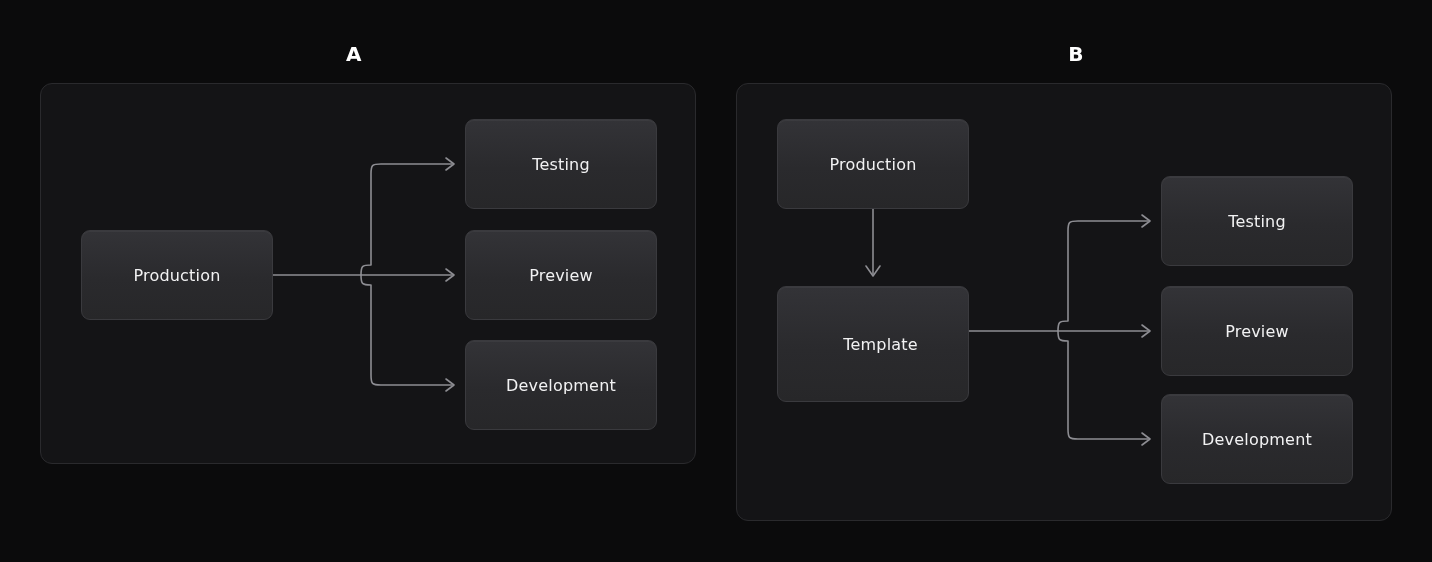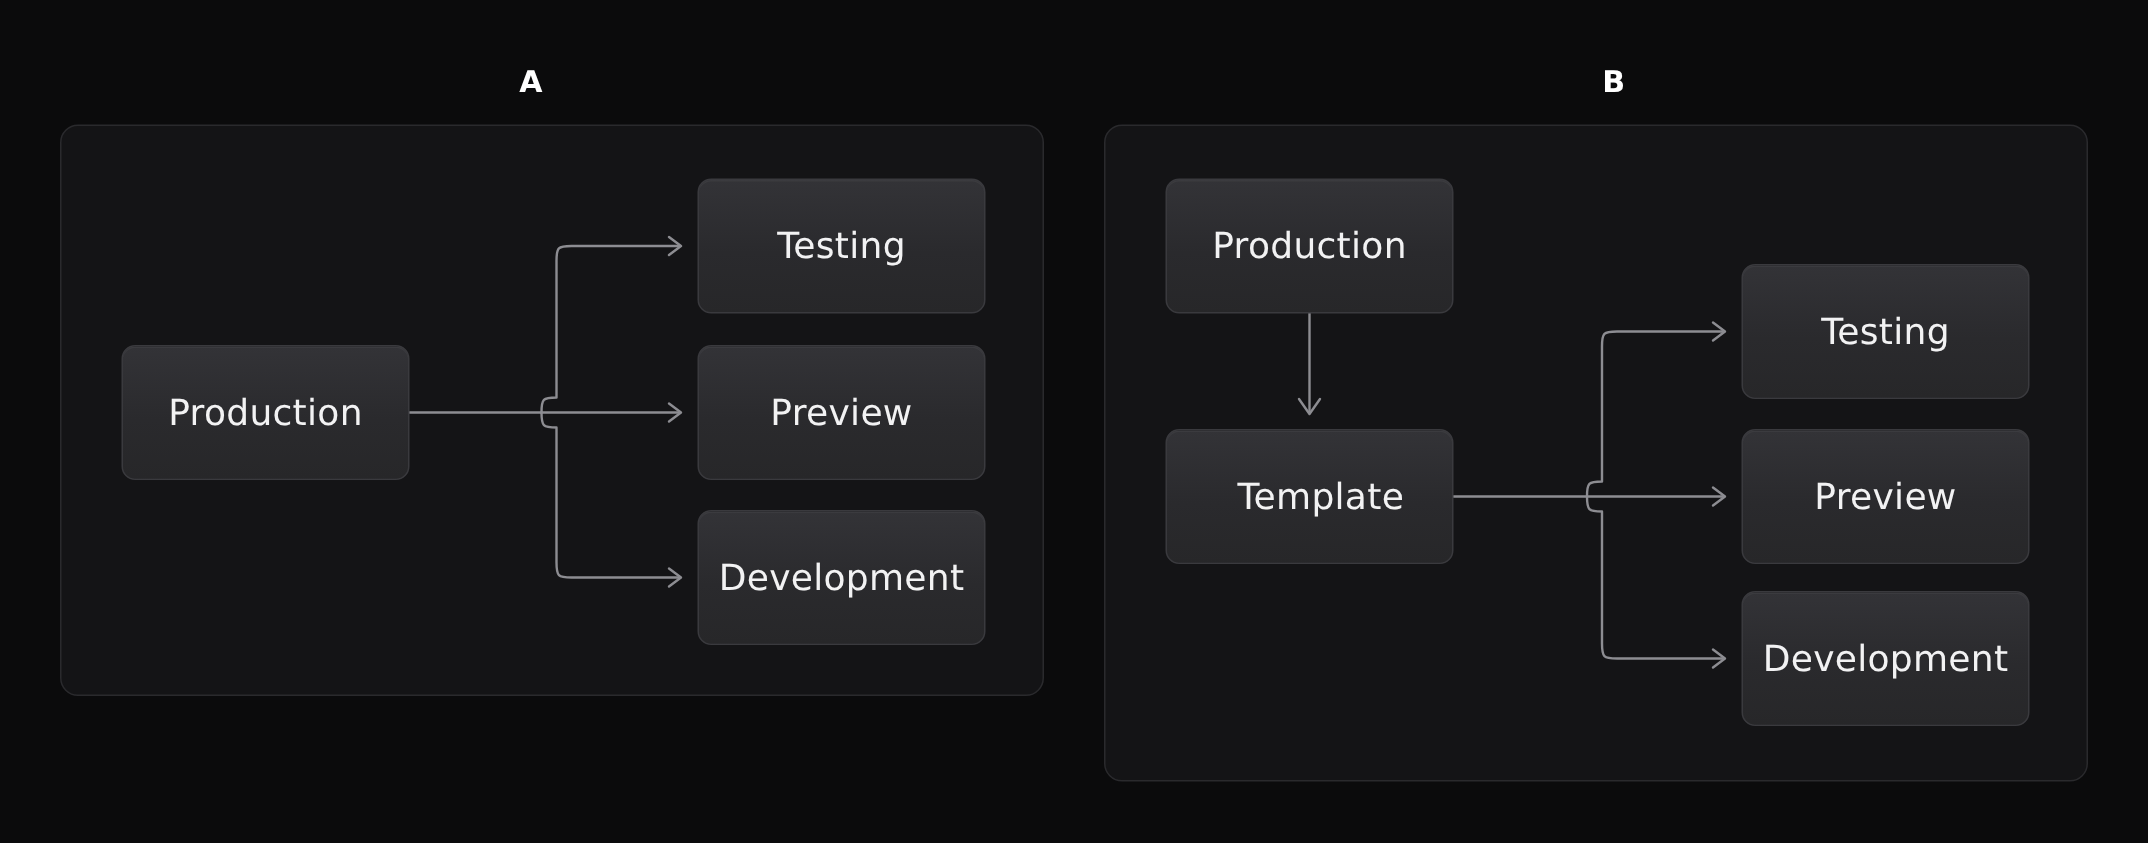--- a/index.html
+++ b/index.html
@@ -46,21 +46,21 @@
   .node {
     position: absolute;
     box-sizing: border-box;
     border: 1px solid #3a3a3e;
     border-radius: 9px;
     background: linear-gradient(180deg, #333337 0%, #2a2a2d 55%, #272729 100%);
     display: flex;
     align-items: center;
     justify-content: center;
     color: #f2f2f3;
-    font-size: 24px;
+    font-size: 16px;
     font-family: "DejaVu Sans", sans-serif;
     letter-spacing: 0.2px;
     white-space: nowrap;
     box-shadow: inset 0 1px 0 rgba(255,255,255,0.045);
   }
 
   
   .edges {
     position: absolute;
     left: 0;
@@ -131,21 +131,21 @@
 
       <path class="edge-path" d="M 321,247 L 411,247"></path>
       <path class="edge-head" d="M 405,241 L 413,247 L 405,253"></path>
 
       <path class="edge-path" d="M 321,247 C 321,256 322,257 331,257 L 331,345 C 331,354 332,355 341,355 L 411,355"></path>
       <path class="edge-head" d="M 405,349 L 413,355 L 405,361"></path>
     </svg>
 
     <div class="node" style="left:40px; top:35px; width:192px; height:90px;">Production</div>
 
-    <div class="node" style="left:40px; top:202px; width:192px; height:90px;padding-left:15px;">Template</div>
+    <div class="node" style="left:40px; top:202px; width:192px; height:116px;padding-left:15px;">Template</div>
 
     <div class="node" style="left:424px; top:92px; width:192px; height:90px;">Testing</div>
 
     <div class="node" style="left:424px; top:202px; width:192px; height:90px;">Preview</div>
 
     <div class="node" style="left:424px; top:310px; width:192px; height:90px;">Development</div>
   </div>
 
 </div>
 

